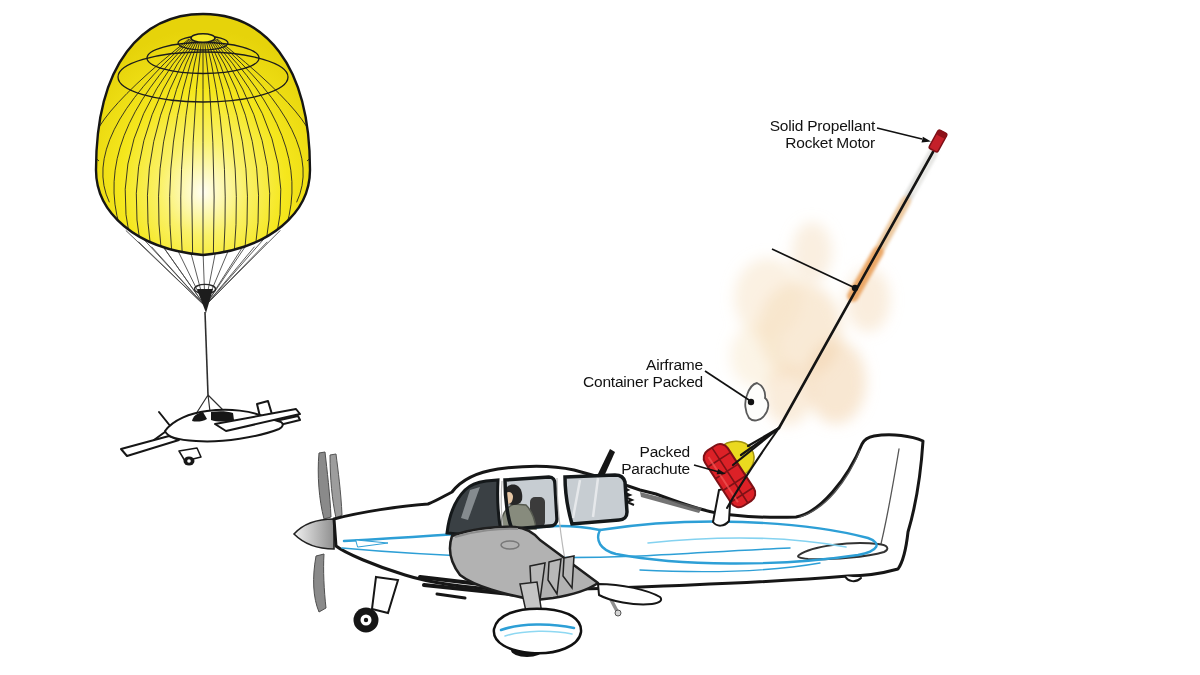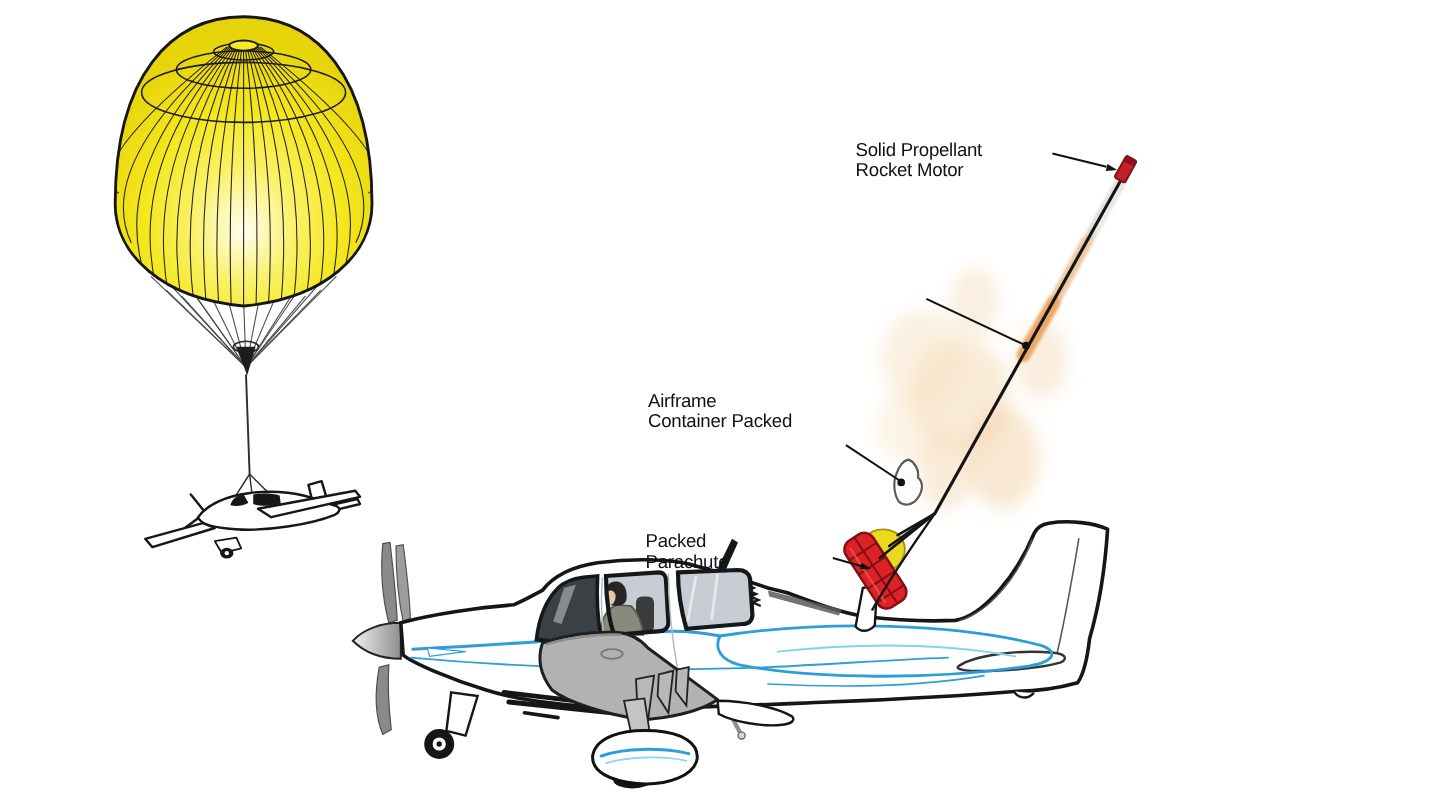--- a/index.html
+++ b/index.html
@@ -1,19 +1,19 @@
 <!DOCTYPE html>
 <html><head>
 <meta charset="utf-8">
 <style>
   html,body{margin:0;padding:0;background:#ffffff;}
   .stage{position:relative;width:1200px;height:675px;background:#ffffff;overflow:hidden;
          font-family:"Liberation Sans",sans-serif;}
   .stage svg{position:absolute;left:0;top:0;}
-  .lbl{position:absolute;font-size:15.5px;line-height:17px;
+  .lbl{position:absolute;text-align:right;font-size:15.5px;line-height:17px;
        color:#111111;letter-spacing:-0.2px;font-weight:400;}
   .lbl span{display:block;}
 </style>
 </head>
 <body>
 
 <div class="stage">
 
 <svg width="1200" height="675" viewBox="0 0 1200 675">
   <defs>
@@ -260,21 +260,21 @@
     <circle cx="751" cy="402" r="3.2" stroke="none"></circle>
     <path d="M 694,465 L 719,472" fill="none"></path>
     <polygon points="726,474 716.6,474.3 718.1,468.9" stroke="none"></polygon>
   </g>
 </svg>
 
 <div class="lbl" style="left:713px;top:117px;width:162px;">
   <span>Solid Propellant</span>
   <span>Rocket Motor</span>
 </div>
-<div class="lbl" style="left:540px;top:326px;width:163px;">
+<div class="lbl" style="left:540px;top:356px;width:163px;">
   <span>Airframe</span>
   <span>Container Packed</span>
 </div>
 <div class="lbl" style="left:538px;top:443px;width:152px;">
   <span>Packed</span>
   <span>Parachute</span>
 </div>
 
 </div>
 

